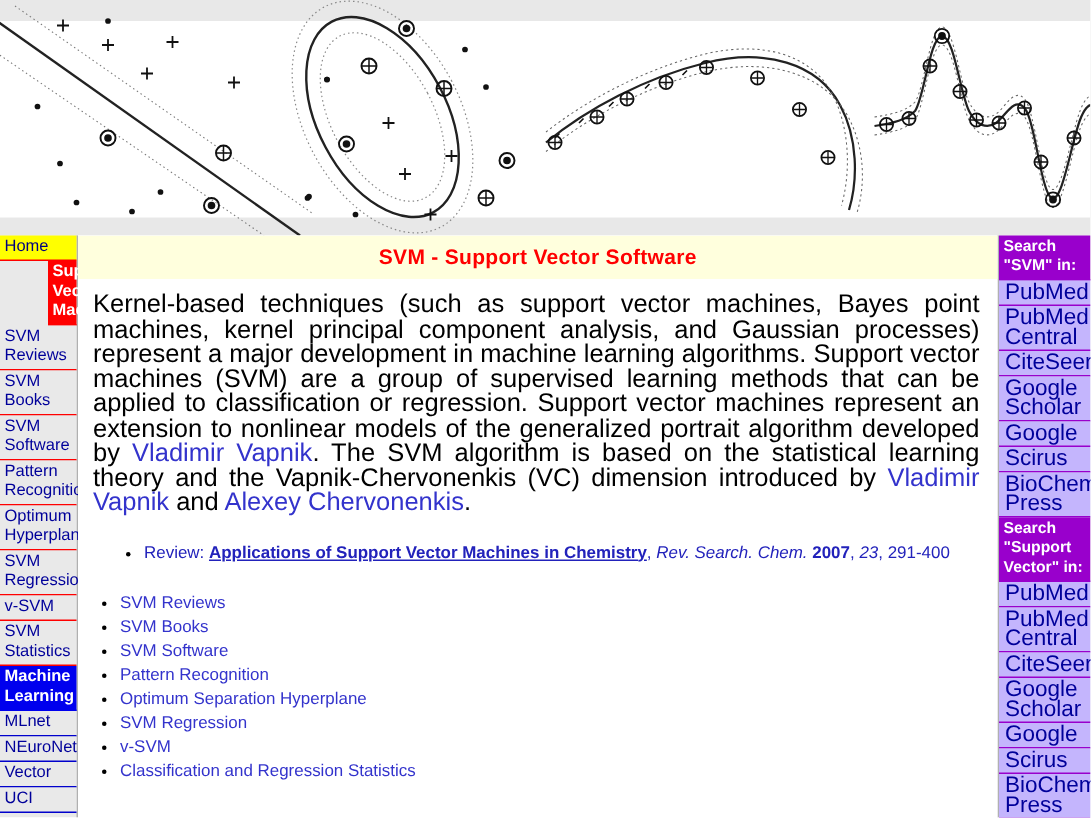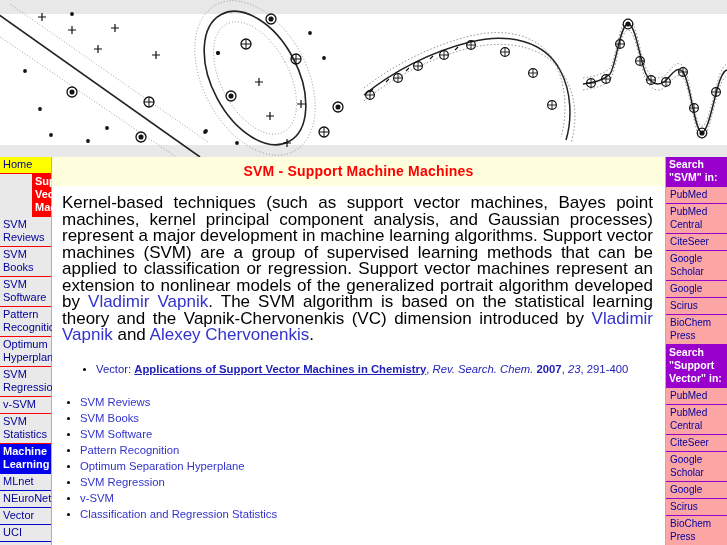--- a/index.html
+++ b/index.html
@@ -160,23 +160,23 @@
     color: #ffffff;
     font-weight: bold;
     font-size: 10.5px;
     line-height: 13px;
     padding: 1px 2px 2px 3px;
     border-bottom: 1px solid #9900cc;
     box-sizing: border-box;
   }
   .search-item {
     display: block;
-    background: #fca5a5;
+    background: #c4b5fd;
     color: #00009a;
-    font-size: 10px;
+    font-size: 15px;
     line-height: 13px;
     padding: 1px 2px 2px 4px;
     text-decoration: none;
     border-bottom: 1px solid #9900cc;
     box-sizing: border-box;
     cursor: pointer;
   }
 </style>
 </head>
 <body>
@@ -334,27 +334,27 @@
     <a class="nav-item nav-ml" href="#">Machine Learning</a>
     <a class="nav-item nav-blue-sep" href="#">MLnet</a>
     <a class="nav-item nav-blue-sep" href="#">NEuroNet</a>
     <a class="nav-item nav-blue-sep" href="#">Vector</a>
     <a class="nav-item nav-blue-sep" href="#">UCI</a>
   </nav>
 
   <main id="main">
 
     <div id="title-bar">
-      <h1 id="page-title">SVM - Support Machine Machines</h1>
+      <h1 id="page-title">SVM - Support Vector Software</h1>
     </div>
 
     <p id="intro"><span>Kernel-based techniques (such as support vector machines, Bayes point machines, kernel principal component analysis, and Gaussian processes) represent a major development in machine learning algorithms. Support vector machines (SVM) are a group of supervised learning methods that can be applied to classification or regression. Support vector machines represent an extension to nonlinear models of the generalized portrait algorithm developed by </span><a class="link" href="#">Vladimir Vapnik</a><span>. The SVM algorithm is based on the statistical learning theory and the Vapnik-Chervonenkis (VC) dimension introduced by </span><a class="link" href="#">Vladimir Vapnik</a><span> and </span><a class="link" href="#">Alexey Chervonenkis</a><span>.</span></p>
 
     <ul id="review-list">
-      <li><span class="rev-label">Vector: </span><a class="rev-title" href="#">Applications of Support Vector Machines in Chemistry</a><span>, </span><span class="rev-journal">Rev. Search. Chem.</span><span> </span><span class="rev-year">2007</span><span>, </span><span class="rev-vol">23</span><span>, </span><span class="rev-pages">291-400</span></li>
+      <li><span class="rev-label">Review: </span><a class="rev-title" href="#">Applications of Support Vector Machines in Chemistry</a><span>, </span><span class="rev-journal">Rev. Search. Chem.</span><span> </span><span class="rev-year">2007</span><span>, </span><span class="rev-vol">23</span><span>, </span><span class="rev-pages">291-400</span></li>
     </ul>
 
     <ul id="topic-list">
       <li><a href="#">SVM Reviews</a></li>
       <li><a href="#">SVM Books</a></li>
       <li><a href="#">SVM Software</a></li>
       <li><a href="#">Pattern Recognition</a></li>
       <li><a href="#">Optimum Separation Hyperplane</a></li>
       <li><a href="#">SVM Regression</a></li>
       <li><a href="#">v-SVM</a></li>

